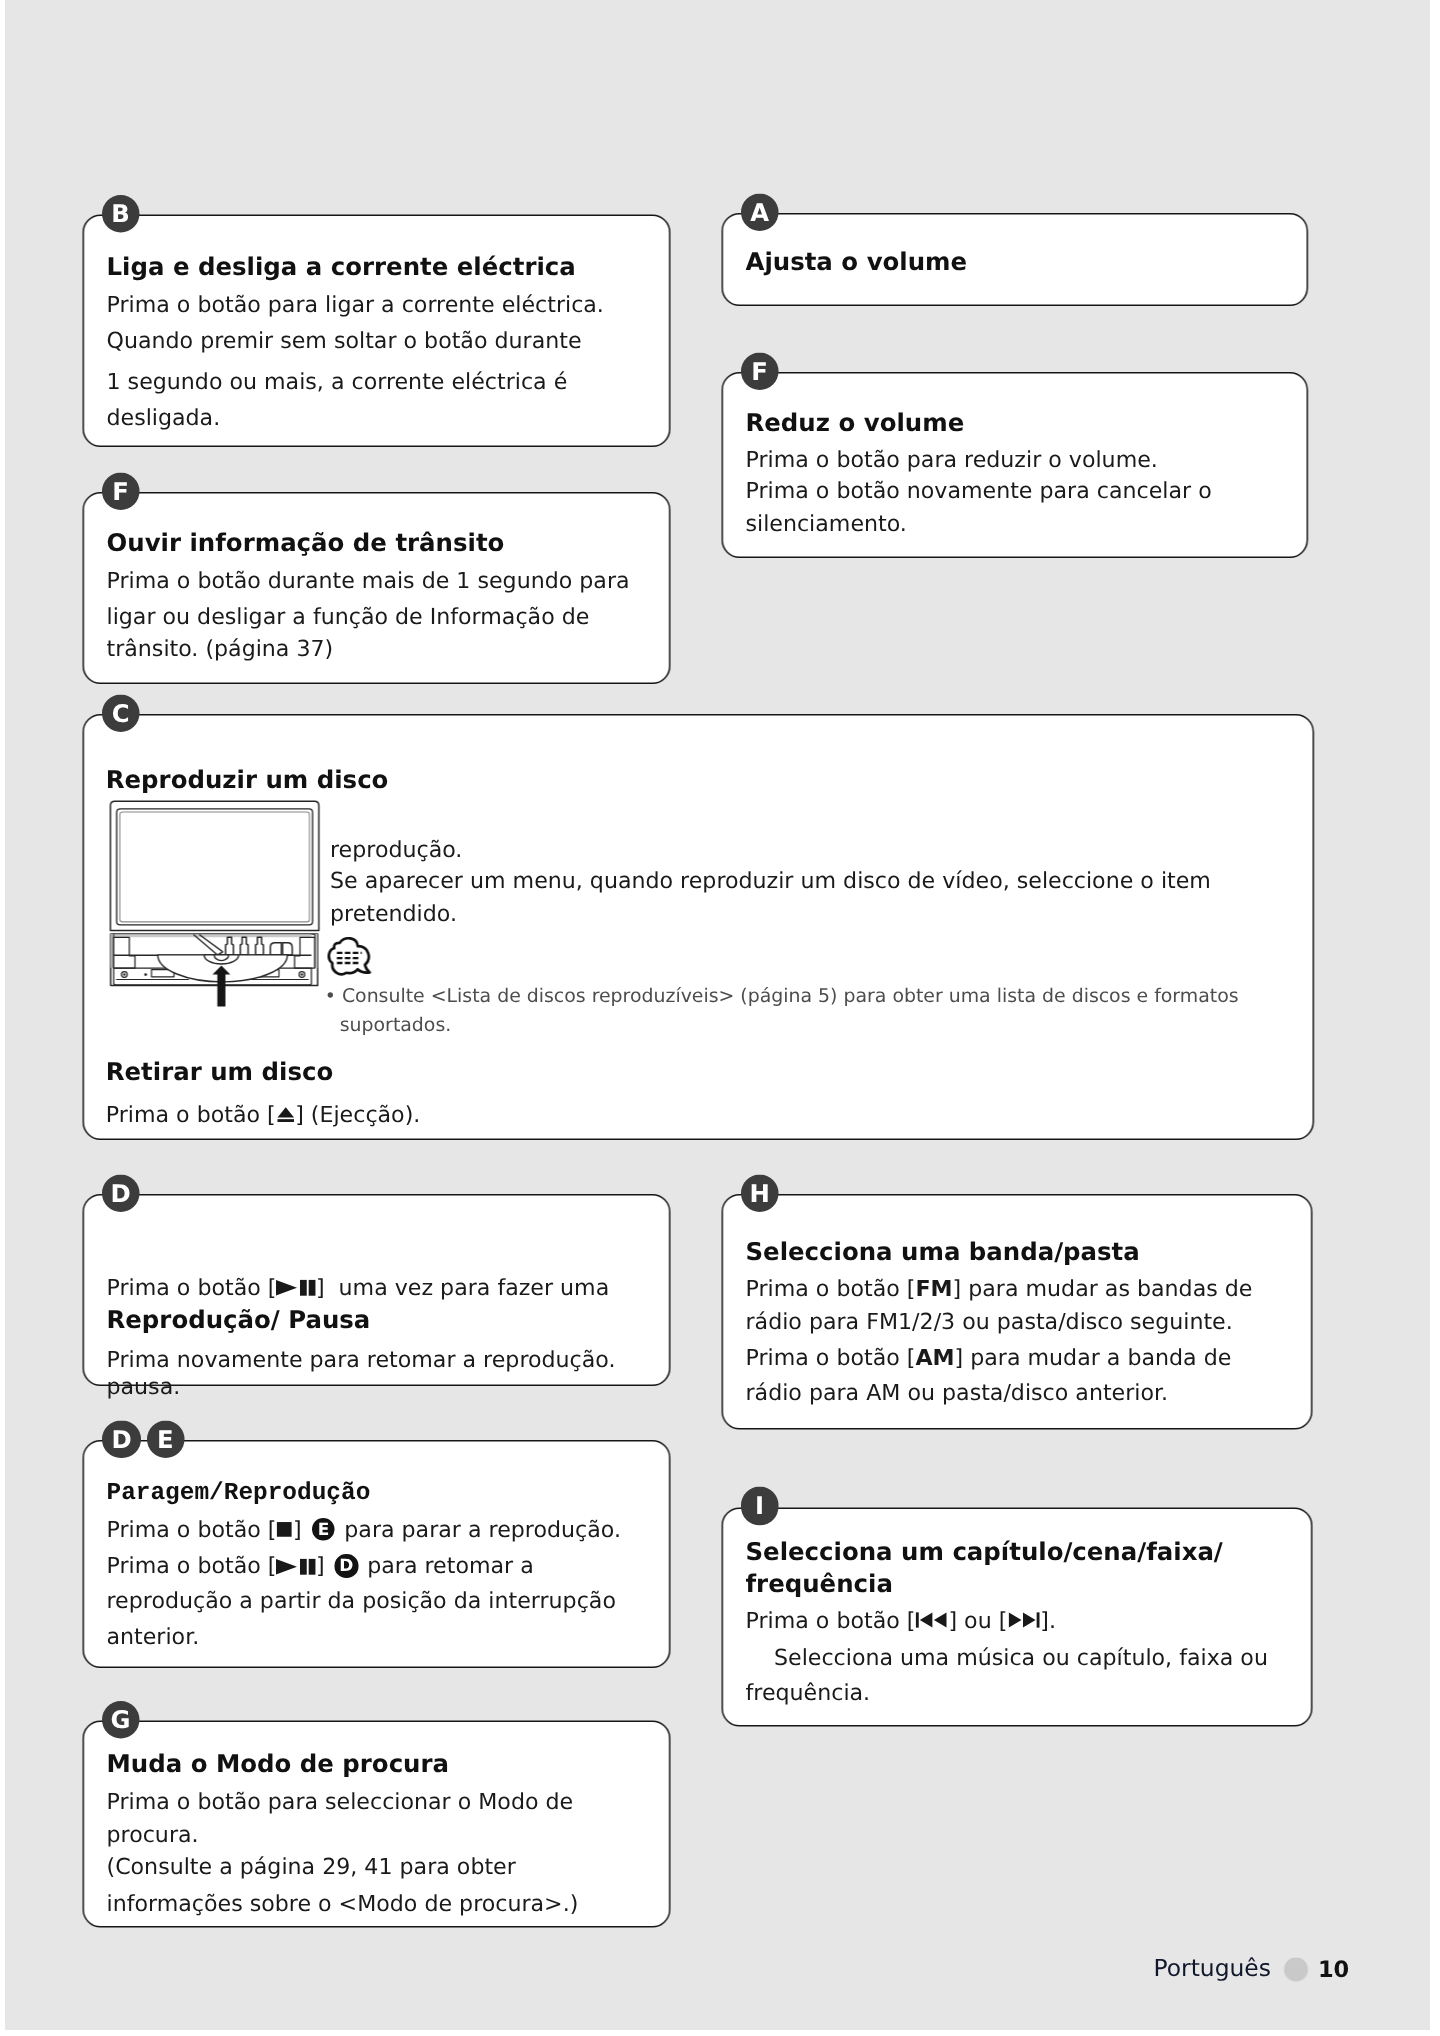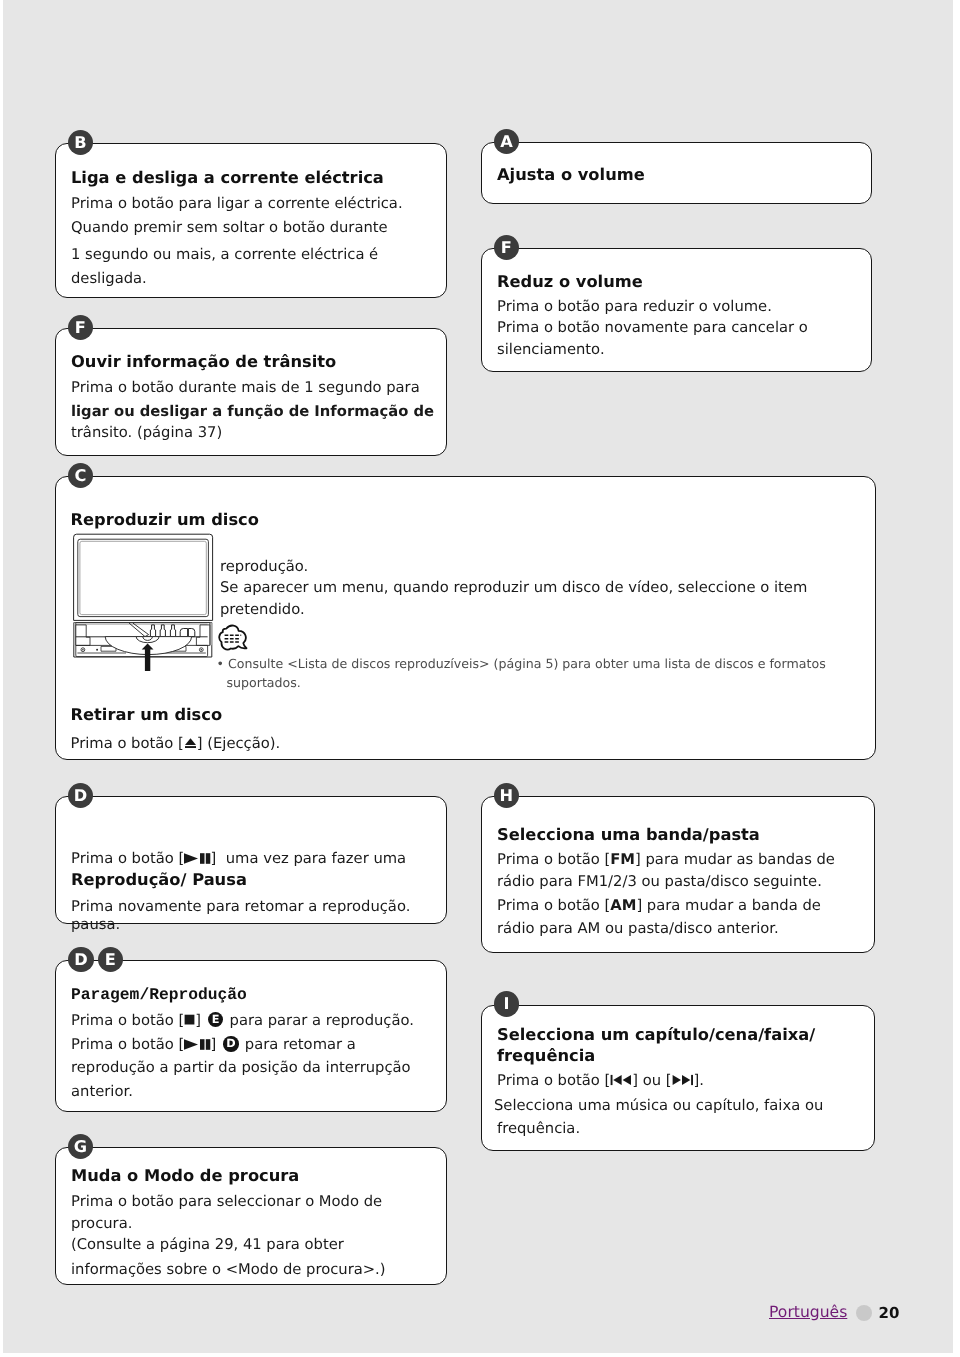--- a/index.html
+++ b/index.html
@@ -15,21 +15,21 @@
          font-weight:bold;font-size:16.2px;text-align:center;z-index:5;transform:translateZ(0);}
   .badge>span{display:block;line-height:25.6px;}
   .ln{position:absolute;white-space:nowrap;color:#1a1a1a;font-size:14.75px;line-height:1;transform:translateZ(0);}
   .hd{position:absolute;white-space:nowrap;font-weight:bold;color:#111;font-size:16.3px;line-height:1;transform:translateZ(0);}
   .sm{position:absolute;white-space:nowrap;font-size:12.6px;color:#4d4d4d;line-height:1;transform:translateZ(0);}
   .ln b,.hd b{font-weight:bold;}
   .inlbadge{display:inline-block;width:15.4px;height:15.4px;border-radius:50%;background:#131313;color:#fff;
             font-weight:bold;font-size:11.3px;line-height:15.6px;text-align:center;vertical-align:1.8px;margin:0 1.5px 0 2.2px;
             font-family:"DejaVu Sans",sans-serif;}
   .gi{display:inline-block;vertical-align:-1px;}
-  .footer-lang{position:absolute;white-space:nowrap;font-size:15.6px;color:#701a75;line-height:1;transform:translateZ(0);text-decoration:underline;}
+  .footer-lang{position:absolute;white-space:nowrap;font-size:15.6px;color:#0f172a;line-height:1;transform:translateZ(0);}
   .footer-num{position:absolute;white-space:nowrap;font-size:15px;font-weight:bold;color:#111;line-height:1;transform:translateZ(0);}
   .footer-dot{position:absolute;border-radius:50%;background:#c9c9c9;}
 </style>
 </head>
 <body>
 
 <div class="page">
 <div class="wrap">
 
   <div class="box" style="left:55px;top:143.3px;width:392.3px;height:154.4px;"></div>
@@ -41,21 +41,21 @@
   <div class="ln" style="left:71px;top:221.1px;">Quando premir sem soltar o botão durante</div>
   <div class="ln" style="left:71px;top:248.0px;">1 segundo ou mais, a corrente eléctrica é</div>
   <div class="ln" style="left:71px;top:271.5px;">desligada.</div>
 
   <div class="box" style="left:55px;top:328px;width:392.3px;height:127.5px;"></div>
   <div class="badge" style="left:67.8px;top:314.6px;">
         <span>F</span>
       </div>
   <div class="hd" style="left:71px;top:353.5px;">Ouvir informação de trânsito</div>
   <div class="ln" style="left:71px;top:381.2px;">Prima o botão durante mais de 1 segundo para</div>
-  <div class="ln" style="left:71px;top:404.6px;font-weight:bold;">ligar ou desligar a função de Informação de</div>
+  <div class="ln" style="left:71px;top:404.6px;">ligar ou desligar a função de Informação de</div>
   <div class="ln" style="left:71px;top:425.6px;">trânsito. (página 37)</div>
 
   <div class="box" style="left:481px;top:142px;width:391.4px;height:62.2px;"></div>
   <div class="badge" style="left:493.8px;top:128.6px;">
         <span>A</span>
       </div>
   <div class="hd" style="left:497px;top:167.4px;">Ajusta o volume</div>
 
   <div class="box" style="left:481px;top:248.3px;width:391.4px;height:124.2px;"></div>
   <div class="badge" style="left:493.8px;top:234.9px;">
@@ -230,21 +230,21 @@
     <span>Prima o botão [</span><svg class="gi" width="22" height="12" viewBox="0 0 22 12" style="vertical-align:-1px;">
           <rect x="0.6" y="0.9" width="1.9" height="10.2" fill="#181818"></rect>
           <path d="M11.6 1.0 L11.6 11.0 L3.2 6.0 Z" fill="#181818"></path>
           <path d="M21.0 1.0 L21.0 11.0 L12.6 6.0 Z" fill="#181818"></path>
         </svg><span>] ou [</span><svg class="gi" width="22" height="12" viewBox="0 0 22 12" style="vertical-align:-1px;">
           <path d="M0.6 1.0 L9.0 6.0 L0.6 11.0 Z" fill="#181818"></path>
           <path d="M10.0 1.0 L18.4 6.0 L10.0 11.0 Z" fill="#181818"></path>
           <rect x="19.1" y="0.9" width="1.9" height="10.2" fill="#181818"></rect>
         </svg><span>].</span>
   </div>
-  <div class="ln" style="left:494px;top:1098.8px;">Selecciona uma música ou capítulo, faixa ou</div>
+  <div class="ln" style="left:516px;top:1098.8px;">Selecciona uma música ou capítulo, faixa ou</div>
   <div class="ln" style="left:497px;top:1121.8px;">frequência.</div>
 
   <div class="footer-lang" style="left:769.0px;top:1304.6px;">Português</div>
   <div class="footer-dot" style="left:855.8px;top:1305.0px;width:15.8px;height:15.8px;"></div>
-  <div class="footer-num" style="left:878.6px;top:1305.8px;">20</div>
+  <div class="footer-num" style="left:878.6px;top:1305.8px;">10</div>
 
 </div>
 </div>
 
 </body></html>

